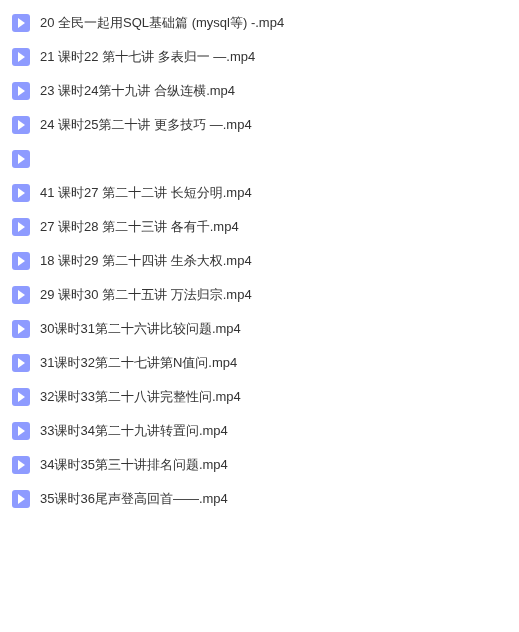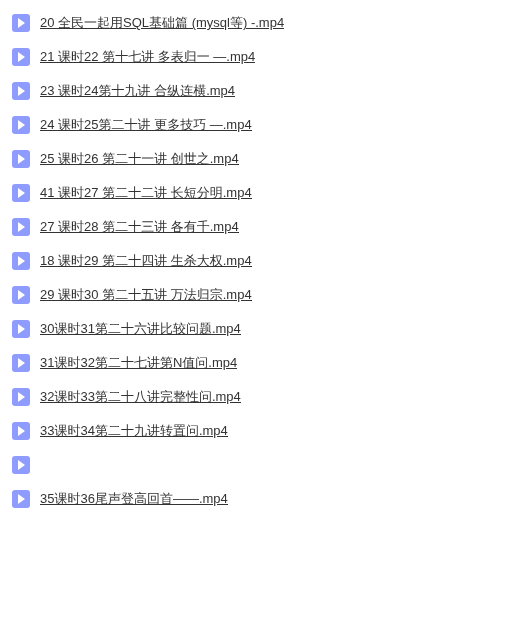--- a/index.html
+++ b/index.html
@@ -1,19 +1,18 @@
 <!DOCTYPE html>
 <html><head>
   <meta charset="utf-8">
   <style>
     * {
       margin: 0;
       padding: 0;
       box-sizing: border-box;
-      text-decoration: underline;
     }
     body {
       font-family: "Microsoft YaHei", "PingFang SC", Arial, sans-serif;
       background: #ffffff;
       width: 519px;
       padding: 6px 0;
     }
     .file-list {
       display: flex;
       flex-direction: column;
@@ -67,21 +66,20 @@
     <div class="file-item">
       <div class="video-icon"></div>
       <span class="file-name">23 课时24第十九讲 合纵连横.mp4</span>
     </div>
     <div class="file-item">
       <div class="video-icon"></div>
       <span class="file-name">24 课时25第二十讲 更多技巧 —.mp4</span>
     </div>
     <div class="file-item">
       <div class="video-icon"></div>
-      <span class="file-name">25 课时26 第二十一讲 创世之.mp4</span>
     </div>
     <div class="file-item">
       <div class="video-icon"></div>
       <span class="file-name">41 课时27 第二十二讲 长短分明.mp4</span>
     </div>
     <div class="file-item">
       <div class="video-icon"></div>
       <span class="file-name">27 课时28 第二十三讲 各有千.mp4</span>
     </div>
     <div class="file-item">
@@ -103,18 +101,19 @@
     <div class="file-item">
       <div class="video-icon"></div>
       <span class="file-name">32课时33第二十八讲完整性问.mp4</span>
     </div>
     <div class="file-item">
       <div class="video-icon"></div>
       <span class="file-name">33课时34第二十九讲转置问.mp4</span>
     </div>
     <div class="file-item">
       <div class="video-icon"></div>
+      <span class="file-name">34课时35第三十讲排名问题.mp4</span>
     </div>
     <div class="file-item">
       <div class="video-icon"></div>
       <span class="file-name">35课时36尾声登高回首——.mp4</span>
     </div>
   </div>
 
 </body></html>

